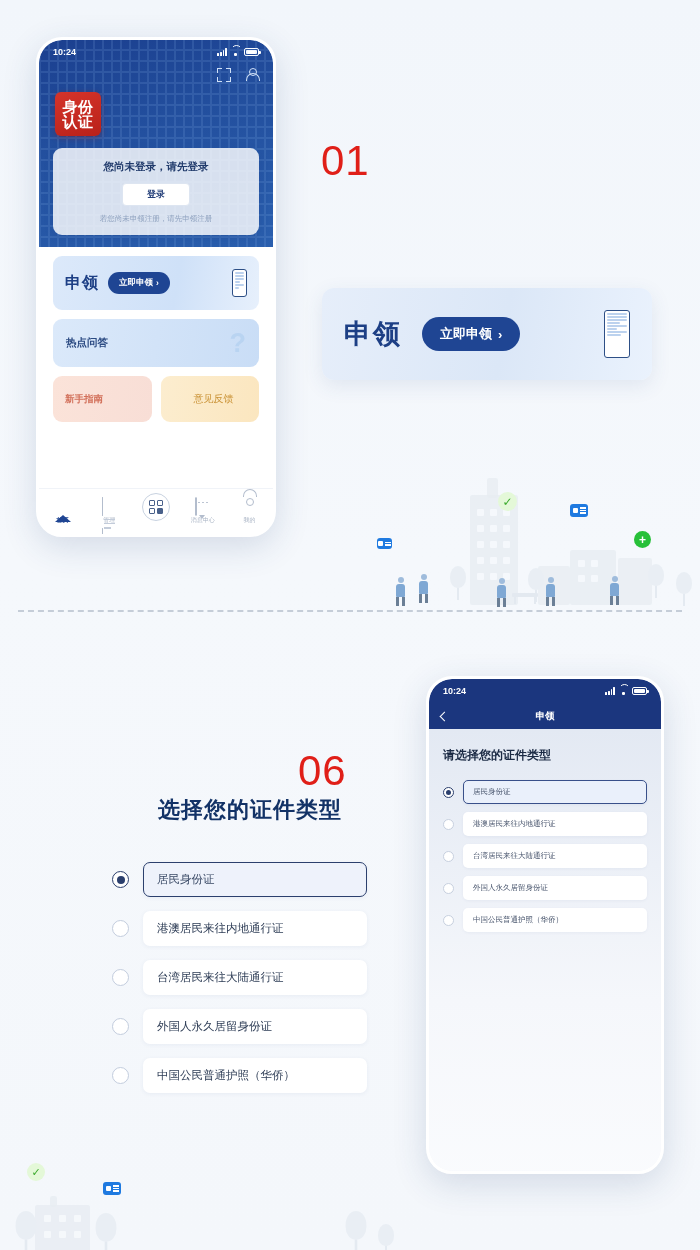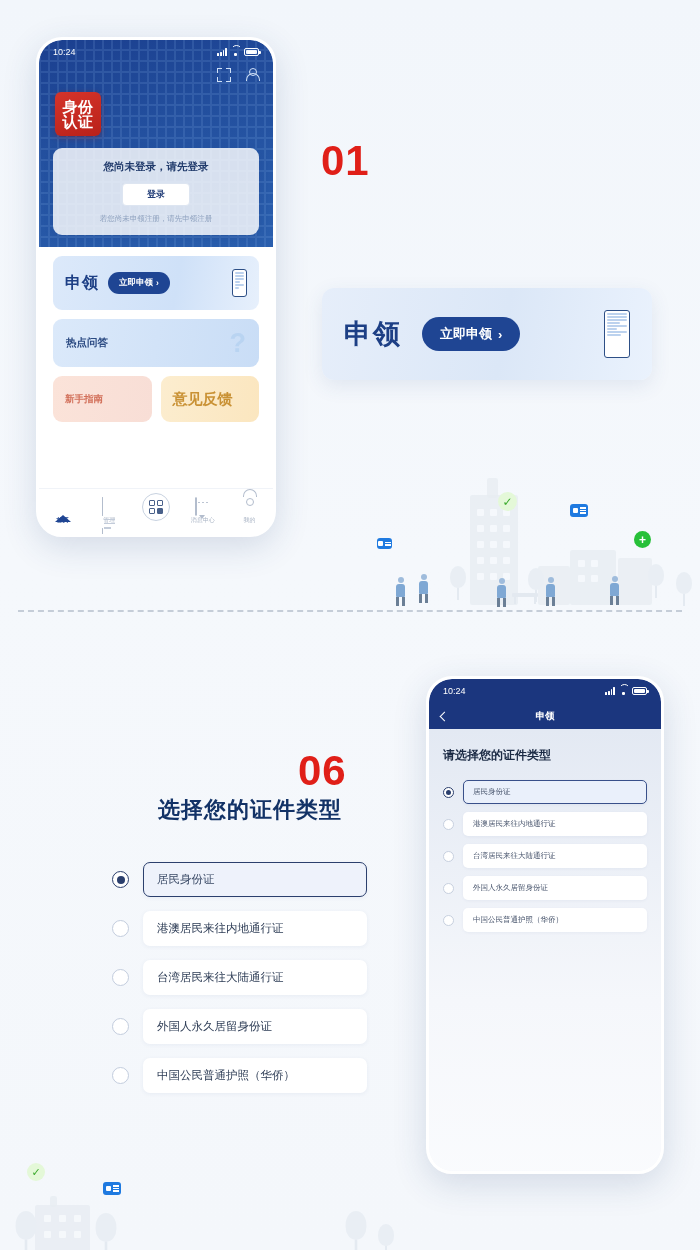--- a/index.html
+++ b/index.html
@@ -51,21 +51,21 @@
 
   
   .phone {
     position:absolute; background:#fff; border-radius:26px;
     box-shadow:0 10px 34px rgba(40,70,120,.16);
     overflow:hidden; border:3px solid #fff;
   }
   .phone-screen { width:100%;height:100%;position:relative;overflow:hidden;border-radius:23px;background:#fff;}
   .statusbar {
     height:24px;display:flex;align-items:center;justify-content:space-between;
-    padding:0 14px; color:#fff; font-size:9px; font-weight:normal;text-align:right;
+    padding:0 14px; color:#fff; font-size:9px; font-weight:bold;text-align:right;
   }
   .sb-right { display:flex;align-items:center;gap:4px;}
   .bars { display:flex;align-items:flex-end;gap:1px;height:8px;}
   .bars i { display:block;width:1.7px;background:#fff;border-radius:.5px;}
   .bars i:nth-child(1){height:3px;} .bars i:nth-child(2){height:4.5px;}
   .bars i:nth-child(3){height:6px;} .bars i:nth-child(4){height:8px;}
   .wifi { width:9px;height:7px;position:relative;}
   .wifi::before{content:"";position:absolute;left:0;bottom:0;width:9px;height:9px;
     border:1.6px solid #fff;border-radius:50%;clip-path:polygon(0 0,100% 0,50% 55%);}
   .wifi::after{content:"";position:absolute;left:3.4px;bottom:0;width:2.2px;height:2.2px;background:#fff;border-radius:50%;}
@@ -142,21 +142,21 @@
     display:flex;align-items:center;padding:0 13px;
   }
   .card-faq .lbl{font-size:10.5px;font-weight:bold;color:#2b4a82;}
   .faq-q{margin-left:auto;font-size:27px;color:#b5d1f1;font-weight:bold;opacity:.8;}
 
   .card-row{display:flex;gap:9px;margin:9px 14px 0;}
   .card-small{flex:1;height:46px;border-radius:9px;display:flex;align-items:center;padding:0 12px;}
   .card-guide{background:linear-gradient(100deg,#fbe3d9,#f8ded6);}
   .card-guide .lbl{font-size:9.5px;font-weight:bold;color:#d2705a;}
   .card-feedback{background:linear-gradient(100deg,#fcedcf,#fbe6bf);}
-  .card-feedback .lbl{font-size:15px;font-weight:bold;color:#c99134;}
+  .card-feedback .lbl{font-size:10px;font-weight:normal;color:#c99134;margin-left:21px;}
 
   .tabbar{
     position:absolute;left:0;right:0;bottom:0;height:46px;background:#fff;
     display:flex;align-items:center;justify-content:space-around;
     border-top:1px solid #f0f3f8;
   }
   .tab{display:flex;flex-direction:column;align-items:center;gap:3px;width:44px;}
   .tab .tl{font-size:6px;color:#a8b3c4;}
   .tab.active .tl{color:#1f4593;font-weight:bold;}
   .tico{width:15px;height:15px;position:relative;}
@@ -172,21 +172,21 @@
   .qr-grid i{width:6px;height:6px;border:1.3px solid #49608a;border-radius:1px;}
   .qr-grid i:last-child{background:#49608a;border-color:#49608a;}
   .ic-msg{width:14px;height:10px;border:1.3px solid #b3bdcd;border-radius:3px;position:relative;margin:0 auto;}
   .ic-msg::after{content:"";position:absolute;left:3px;bottom:-3.5px;border-left:3px solid transparent;border-right:3px solid transparent;border-top:4px solid #b3bdcd;}
   .ic-msg i{position:absolute;top:3.5px;width:1.6px;height:1.6px;background:#b3bdcd;border-radius:50%;}
   .ic-me{width:14px;height:14px;position:relative;margin:0 auto;}
   .ic-me::before{content:"";position:absolute;top:0;left:4px;width:6px;height:6px;border:1.3px solid #b3bdcd;border-radius:50%;}
   .ic-me::after{content:"";position:absolute;bottom:1px;left:1px;width:12px;height:7px;border:1.3px solid #b3bdcd;border-bottom:none;border-radius:7px 7px 0 0;}
 
   
-  .step-num{font-size:42px;font-weight:bold;color:#e01f18;letter-spacing:1px;line-height:1;}
+  .step-num{font-size:42px;font-weight:normal;color:#e01f18;letter-spacing:1px;line-height:1;}
   .step-title{font-size:22px;font-weight:bold;color:#123266;letter-spacing:1px;}
 
   
   .callout{
     position:absolute;border-radius:12px;
     background:linear-gradient(100deg,#e6eefa,#dbe7f7 55%,#eaf2fd);
     box-shadow:0 6px 20px rgba(50,80,140,.10);
     display:flex;align-items:center;padding:0 22px;overflow:hidden;
   }
   .callout .big-label{font-size:27px;font-weight:bold;color:#1d3f85;letter-spacing:2px;}

